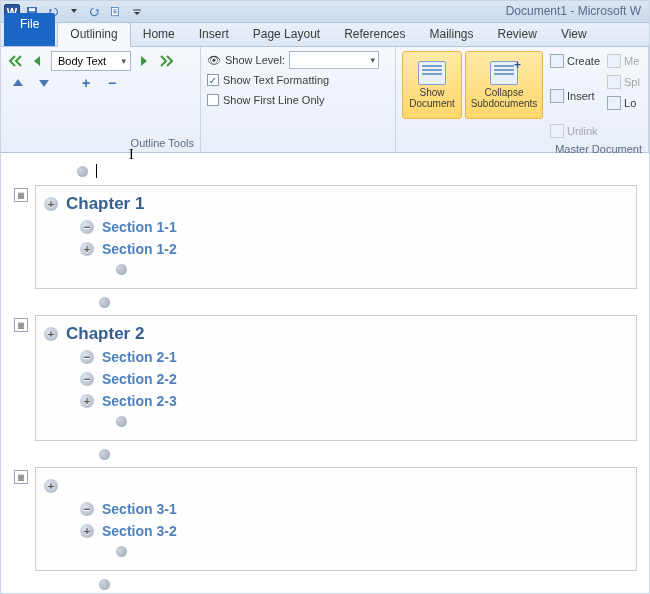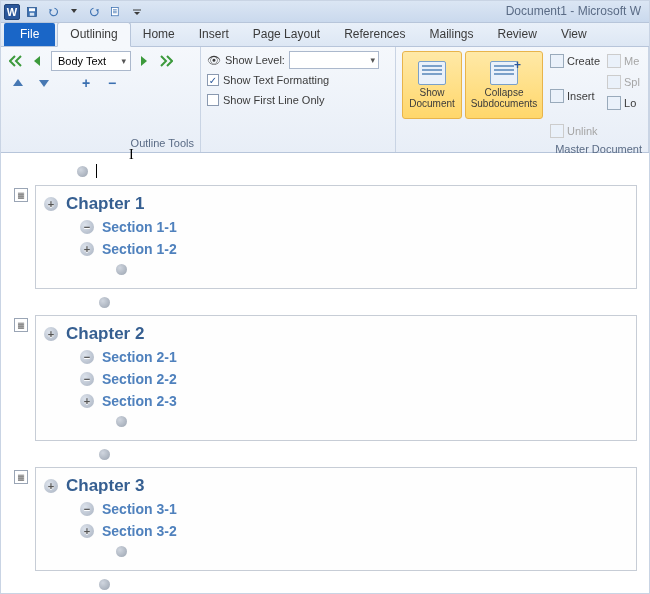--- a/index.html
+++ b/index.html
@@ -5,21 +5,21 @@
   * { box-sizing: border-box; margin: 0; padding: 0; font-family: "Segoe UI", Tahoma, sans-serif; }
   body { background: #fff; }
   .app { width: 650px; height: 594px; background: #fff; box-shadow: 6px 6px 10px rgba(0,0,0,0.35); position: relative; overflow: hidden; border:1px solid #c9d4e4;}
   .titlebar { height: 22px; background: linear-gradient(#dbe6f4,#cad9ed); display:flex; align-items:center; font-size:11px; color:#555; border-bottom:1px solid #b7c5da; }
   .titlebar .qat { display:flex; align-items:center; gap:3px; padding-left:3px; }
   .titlebar .wicon { width:16px; height:16px; background:#2b579a; border:1px solid #204376; color:#fff; font-weight:bold; font-size:11px; line-height:14px; text-align:center; border-radius:2px;}
   .qbtn { width:18px; height:16px; display:flex; align-items:center; justify-content:center; cursor:pointer;}
   .titlebar .doctitle { position:absolute; right:8px; top:3px; font-size:12px; color:#5a6b85;padding-left:42px;}
   .tabs { height:24px; background: linear-gradient(#e9f0f9,#dde7f4); display:flex; align-items:flex-end; padding-left:3px; border-bottom:1px solid #b7c5da; font-size:12px;}
   .tab { padding:4px 12px 5px; color:#3b3b3b; cursor:pointer;}
-  .tab.file { background:#1a66c7; color:#fff; border-radius:2px 2px 0 0; padding:4px 16px 5px; margin-right:2px;text-align:center;}
+  .tab.file { background:#1a66c7; color:#fff; border-radius:2px 2px 0 0; padding:4px 16px 15px; margin-right:2px;text-align:center;}
   .tab.active { background:#f5f8fc; border:1px solid #b7c5da; border-bottom:1px solid #f5f8fc; border-radius:3px 3px 0 0; margin-bottom:-1px;}
   .ribbon { height:106px; background:linear-gradient(#f5f8fc,#e8eef7); border-bottom:1px solid #b7c5da; display:flex;}
   .group { border-right:1px solid #c9d4e4; display:flex; flex-direction:column; justify-content:space-between; padding:4px 6px 0; position:relative;}
   .group-label { text-align:right; font-size:11px; color:#5a6b85; padding:2px 0 3px;}
   .row { display:flex; align-items:center; gap:4px; }
   .arrowbtn { width:18px; height:18px; display:flex; align-items:center; justify-content:center; cursor:pointer;}
   .level-select { display:flex; align-items:center; border:1px solid #abb8cc; background:#fff; height:20px; font-size:11px; padding:0 4px 0 6px; width:80px; justify-content:space-between;}
   .chev { font-size:9px; color:#555;}
   .chk { width:12px; height:12px; border:1px solid #8a99b0; background:#fff; display:inline-flex; align-items:center; justify-content:center; margin-right:4px; font-size:10px; color:#2b579a;}
   .optrow { display:flex; align-items:center; font-size:11px; color:#3b3b3b; height:18px;}
@@ -285,21 +285,20 @@
             <span class="bullet"></span>
           </div>
         </div>
         <div class="outside" style="margin-top: -10px; margin-bottom: 4px;">
           <span class="bullet"></span>
         </div>
         <div class="subdoc">
           <div class="sdmark">▦</div>
           <div class="chapter">
             <span class="plus">+</span>
-            <span class="txt">Chapter 3</span>
           </div>
           <div class="section">
             <span class="minus">−</span>
             <span class="txt">Section 3-1</span>
           </div>
           <div class="section">
             <span class="plus">+</span>
             <span class="txt">Section 3-2</span>
           </div>
           <div class="bodyline">

